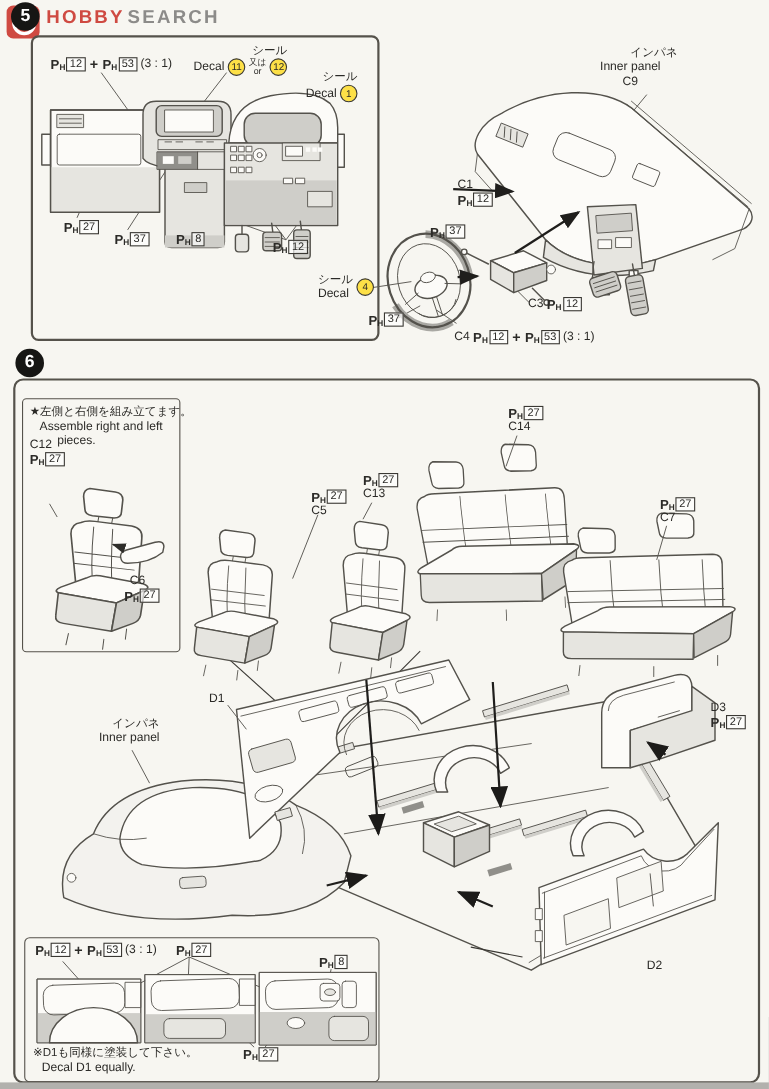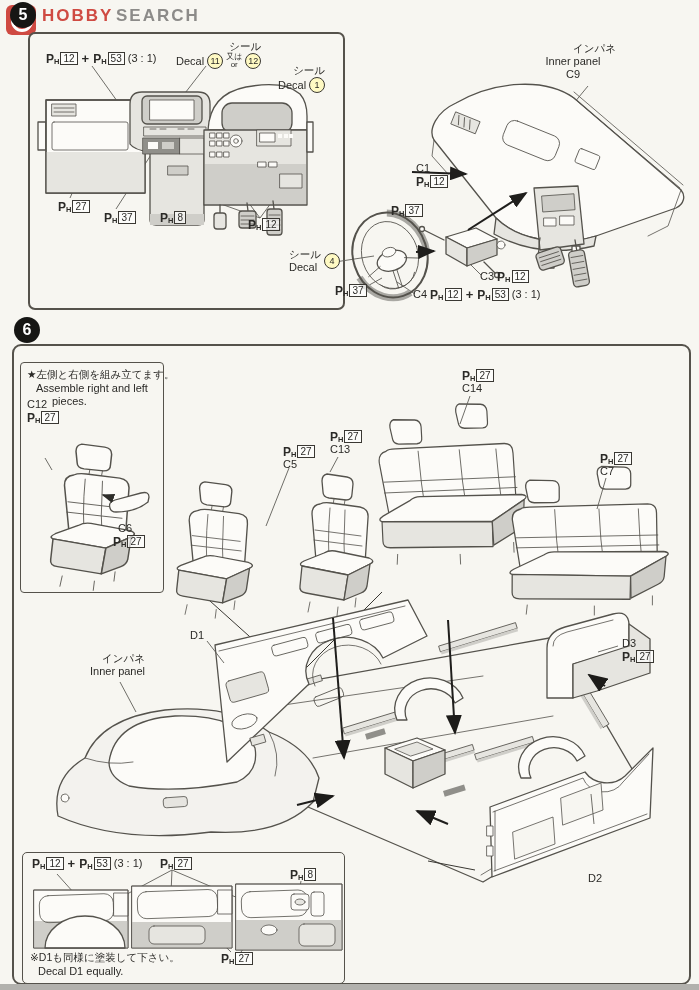--- a/index.html
+++ b/index.html
@@ -12,21 +12,21 @@
   .sm{font-size:8px;line-height:8px;}
   .row{display:flex;align-items:center;gap:3px;}
   .col{display:flex;flex-direction:column;}
   .ctr{text-align:center;}
   .pc{display:inline-flex;align-items:center;white-space:nowrap;}
   .pp{font-weight:bold;font-size:12px;line-height:12px;}
   .ps{font-size:7.5px;font-weight:bold;position:relative;top:3px;}
   .pn{border:1.3px solid #3a3833;font-size:10px;line-height:11px;padding:0 2px;margin-left:1px;background:rgba(255,255,255,.65);}
   .plus{font-size:13px;font-weight:bold;margin:0 1px;}
   .cn{display:inline-flex;justify-content:center;align-items:center;width:14px;height:14px;
-      border:1.2px solid #3a3833;border-radius:50%;font-size:9px;background:#fef9c3;flex:0 0 auto;}
+      border:1.2px solid #3a3833;border-radius:50%;font-size:9px;background:#fde047;flex:0 0 auto;}
   .stepc{position:absolute;width:26px;height:26px;border-radius:50%;background:#161614;color:#fff;
          font-weight:bold;font-size:16px;display:flex;align-items:center;justify-content:center;}
   .logo-icon{position:absolute;left:6px;top:5px;width:30px;height:30px;background:#cf4a42;border-radius:6px;}
   .logo-ring{position:absolute;left:5px;top:5px;width:16px;height:16px;border:3px solid #fff;border-radius:50%;}
   .logo-txt{position:absolute;top:6px;font-size:17px;font-weight:800;letter-spacing:2px;}
   .footer{position:absolute;left:0;top:984px;width:699px;height:6px;background:#b2b1ad;}
   
   .ln{fill:none;stroke:#54524c;stroke-width:1.3;stroke-linecap:round;stroke-linejoin:round;}
   .tn{stroke-width:.8;}
   .fw{fill:#fcfbf8;}
@@ -275,21 +275,21 @@
       </span>
     <span class="cn">4</span>
   </div>
   <div class="lbl" style="left:335px;top:284px">
     <span class="pc">
         <span class="pp">P</span>
         <span class="ps">H</span>
         <span class="pn">37</span>
       </span>
   </div>
-  <div class="lbl row" style="left:413px;top:288px">
+  <div class="lbl row" style="left:413px;top:300px">
     <span>C4</span>
     <span class="pc">
         <span class="pp">P</span>
         <span class="ps">H</span>
         <span class="pn">12</span>
       </span>
     <span class="plus">+</span>
     <span class="pc">
         <span class="pp">P</span>
         <span class="ps">H</span>
@@ -542,21 +542,21 @@
   </div>
   <div class="lbl col" style="left:600px;top:452px">
     <span class="pc">
         <span class="pp">P</span>
         <span class="ps">H</span>
         <span class="pn">27</span>
       </span>
     <span>C7</span>
   </div>
   <div class="lbl" style="left:190px;top:629px">D1</div>
-  <div class="lbl col" style="left:622px;top:637px">
+  <div class="lbl col" style="left:646px;top:637px">
     <span>D3</span>
     <span class="pc">
         <span class="pp">P</span>
         <span class="ps">H</span>
         <span class="pn">27</span>
       </span>
   </div>
   <div class="lbl col" style="left:90px;top:652px">
     <span class="jp" style="padding-left:4px">インパネ</span>
     <span>Inner panel</span>

